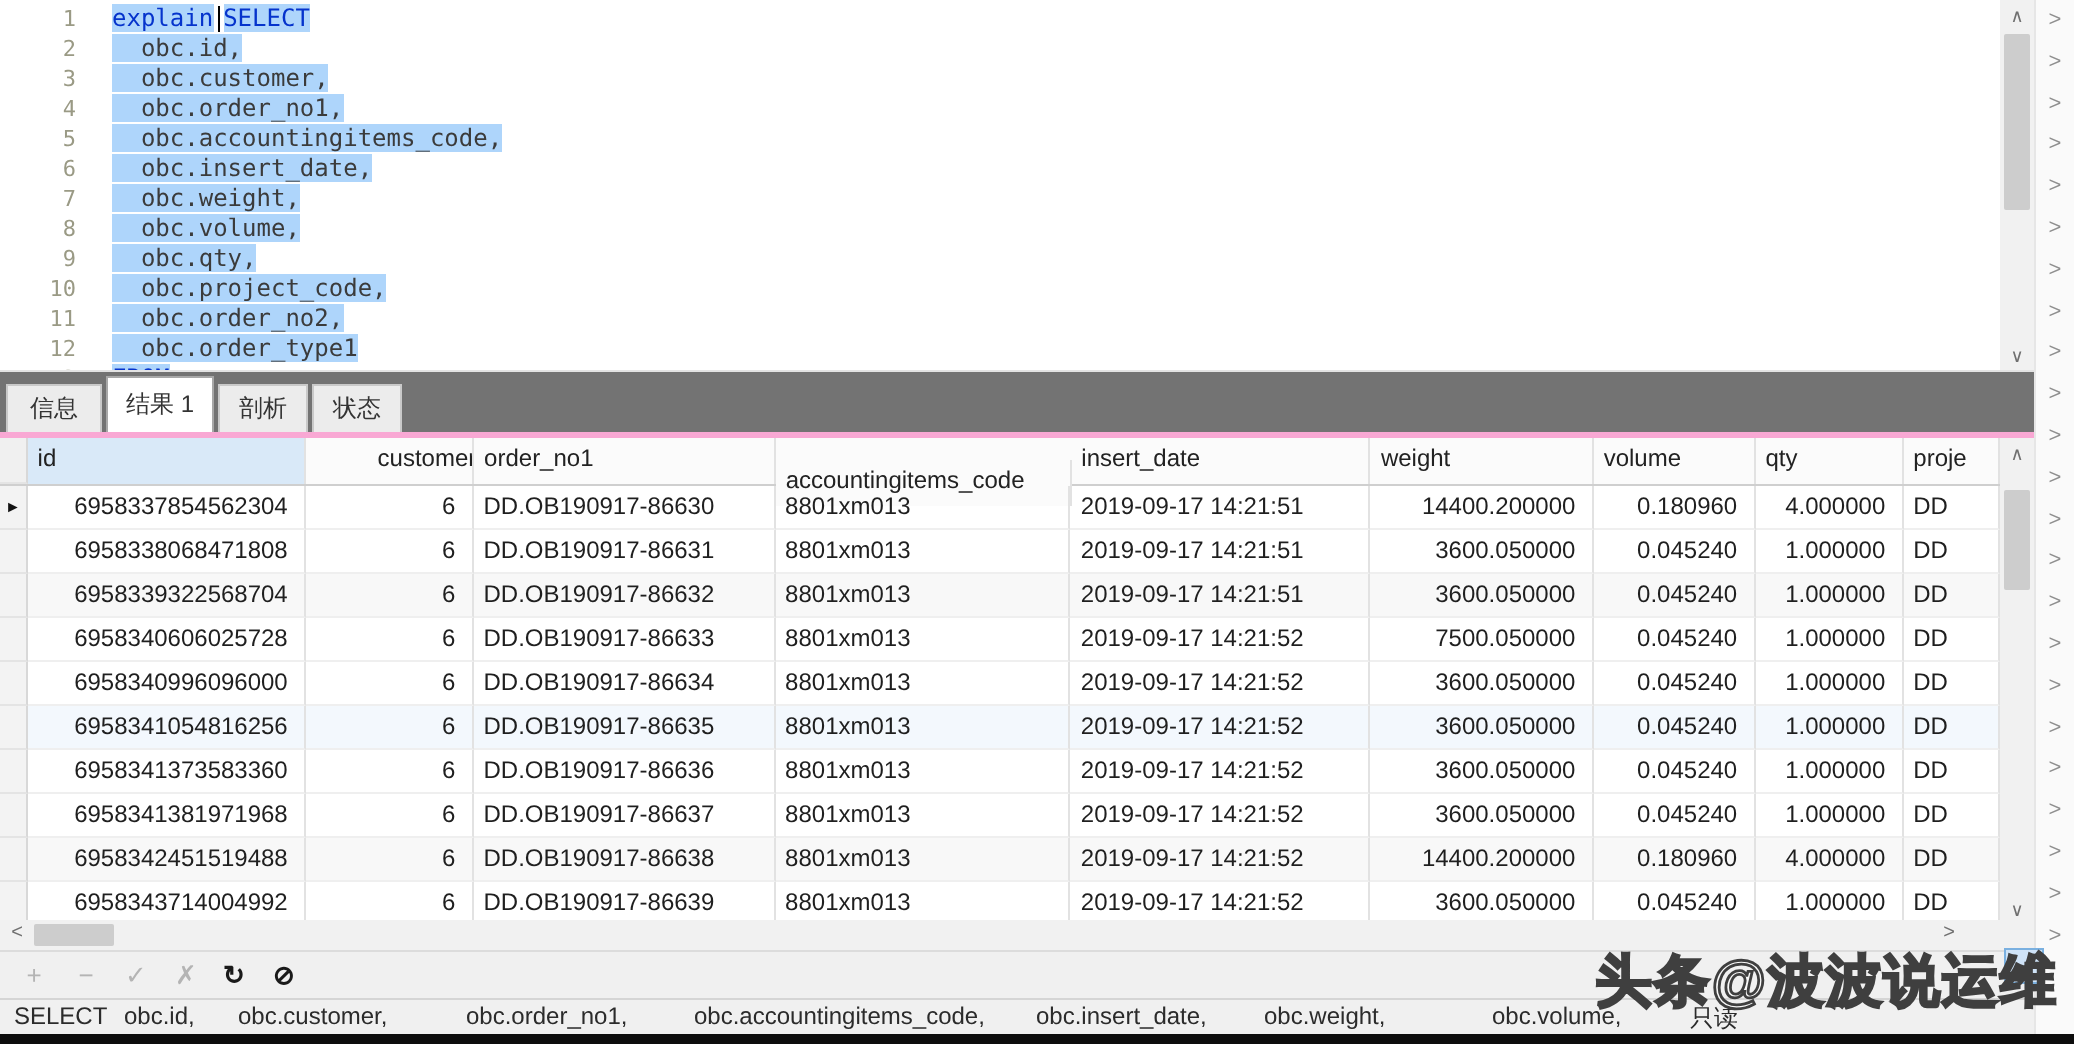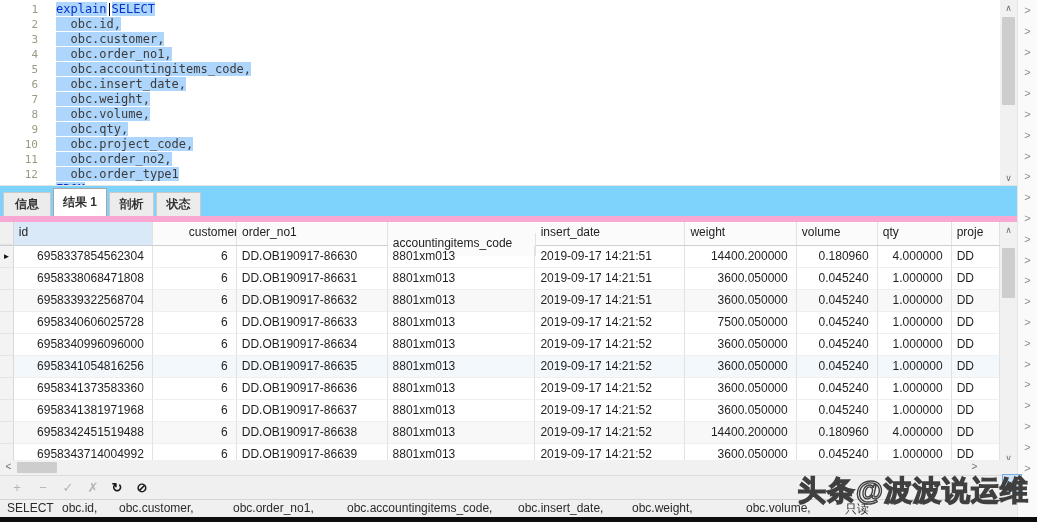--- a/index.html
+++ b/index.html
@@ -21,27 +21,27 @@
   
   .vscroll { position:absolute; right:0; top:0; width:17px; background:#f1f1f1; }
   .sbtn { position:absolute; left:0; width:17px; height:16px; color:#707070; font-size:9px; text-align:center; line-height:16px; background:#f1f1f1; }
   .sthumb { position:absolute; left:2px; width:13px; background:#cdcdcd; border-radius:1px; }
   .ed-vscroll { height:186px; }
   .ed-vscroll .sthumb { top:17px; height:88px; }
   .grid-vscroll { height:244px; }
   .grid-vscroll .sthumb { top:26px; height:50px; }
 
   
-  .tabbar { position:relative; width:1017px; height:30px; background:#7dd3fc;font-weight:bold; }
+  .tabbar { position:relative; width:1017px; height:30px; background:#737373; }
   .tab { position:absolute; bottom:0; height:24px; line-height:23px; text-align:center; font-size:12px; color:#333;
          background:#ececec; border:1px solid #c9c9c9; border-bottom:none; }
   .tab.active { height:28px; line-height:27px; background:#fff; border-color:#a8a8a8; z-index:2; }
 
   
-  .grid { position:relative; width:1017px; height:244px; background:#fff; border-top:6px solid #f9a8d4; overflow:hidden; }
+  .grid { position:relative; width:1017px; height:244px; background:#fff; border-top:3px solid #f9a8d4; overflow:hidden; }
   .g-row { display:flex; width:1000px; height:22px; }
   .g-head { height:24px; border-bottom:1px solid #cfcfcf; background:#fbfbfb; }
   .g-cell { height:100%; border-right:1px solid #e2e2e2; border-bottom:1px solid #efefef; font-size:12px; color:#1f1f1f;
             line-height:21px; white-space:nowrap; overflow:hidden; }
   .g-head .g-cell { border-bottom:none; background:#fbfbfb; color:#222; }
   .g-head .g-cell.selcol { background:#d9e9f8; }
   .al { text-align:left; padding-left:5px; }
   .ar { text-align:right; padding-right:8px; }
   .marker { width:14px; background:#f3f3f3; border-right:1px solid #d8d8d8; border-bottom:1px solid #e4e4e4;
             font-size:8px; color:#111; text-align:center; line-height:22px; }

